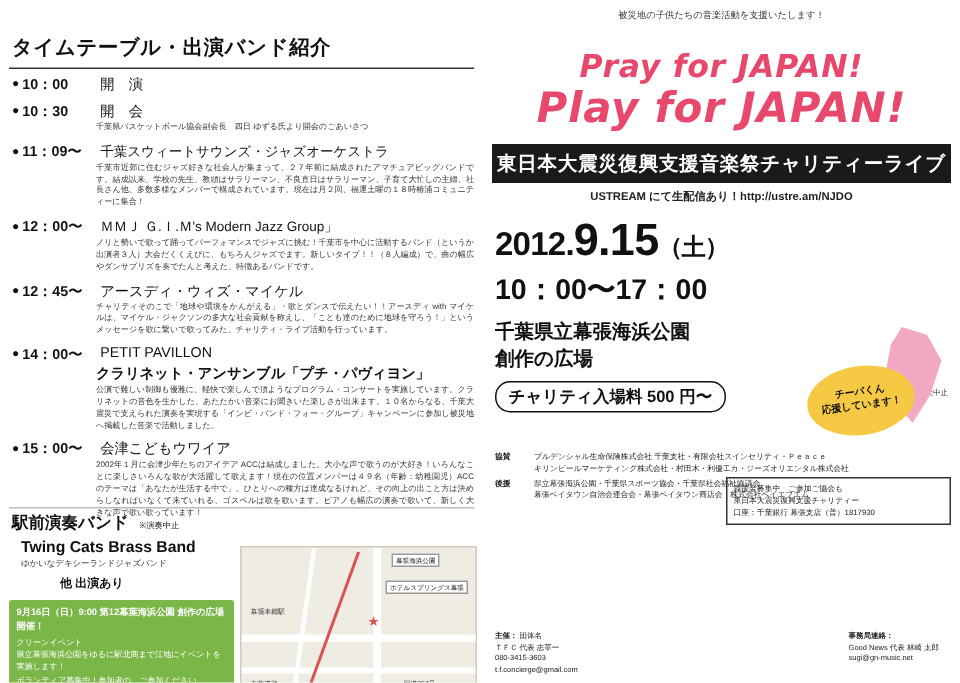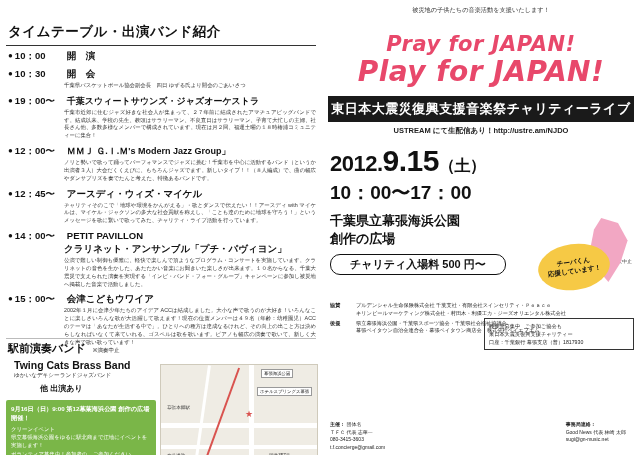--- a/index.html
+++ b/index.html
@@ -22,21 +22,21 @@
     font-size:13.5px; font-weight:bold; color:#111;
     padding:7px 0 3px 8px; letter-spacing:0.5px;
   }
   .title-underline { height:1px; background:#333; margin:1px 6px 4px 6px; }
 
   .schedule { padding:0 6px 0 8px; }
   .sched-item { margin-bottom:5px; }
   .sched-row { display:flex; align-items:flex-start; }
   .bullet { color:#111; font-size:8px; margin-right:2px; line-height:12px; }
   .time { font-size:9.5px; font-weight:bold; color:#111; width:52px; flex:0 0 52px; }
-  .act { font-size:9.5px; font-weight:bold; color:#111; }
+  .act { font-size:9.5px; font-weight:normal; color:#111; }
   .act.small { font-size:9px; }
   .sub { font-size:5.4px; color:#333; line-height:1.45; margin:1px 0 0 56px; text-align:justify; }
   .act-line2 { font-size:9.5px; font-weight:bold; color:#111; margin-left:56px;font-family:Liberation Mono, monospace; }
 
   
   #band-block {
     position:absolute; left:0; top:322px; width:322px; height:133px;
   }
   .band-head { font-size:11px; font-weight:bold; color:#111; padding:3px 0 0 8px; }
   .band-head .note { font-size:5.5px; font-weight:normal; margin-left:4px; }
@@ -88,21 +88,21 @@
 
   .bigdate {
     font-size:30px; font-weight:bold; color:#111; margin:8px 0 0 8px; letter-spacing:-0.5px;
   }
   .bigdate .y { font-size:22px; }
   .bigdate .dow { font-size:16px; }
   .bigtime { font-size:19px; font-weight:bold; color:#111; margin:2px 0 0 8px; }
   .venue { font-size:13px; font-weight:bold; color:#111; margin:6px 8px 0 8px; line-height:1.35; }
   .ticket {
     display:inline-block; border:1px solid #111; border-radius:10px;
-    font-size:11px; font-weight:bold; color:#111; padding:2px 19px; margin:6px 0 0 8px;
+    font-size:11px; font-weight:bold; color:#111; padding:2px 8px; margin:6px 0 0 8px;
   }
   .rain { position:absolute; right:8px; top:258px; font-size:5px; color:#333; }
 
   #chiba-badge {
     position:absolute; right:6px; top:218px; width:96px; height:74px;
   }
   .chiba-map { position:absolute; right:4px; top:0; width:48px; height:64px;
     background:#f2a7c3; clip-path:polygon(40% 0, 75% 8%, 95% 35%, 80% 70%, 55% 100%, 30% 78%, 18% 45%, 25% 18%);
   }
   .badge-bubble {
@@ -161,21 +161,21 @@
           <span class="bullet">●</span>
           <span class="time">10：30</span>
           <span class="act">開　会</span>
         </div>
         <div class="sub">千葉県バスケットボール協会副会長　四日 ゆずる氏より開会のごあいさつ</div>
       </div>
 
       <div class="sched-item">
         <div class="sched-row">
           <span class="bullet">●</span>
-          <span class="time">19：00〜</span>
+          <span class="time">11：09〜</span>
           <span class="act small">千葉スウィートサウンズ・ジャズオーケストラ</span>
         </div>
         <div class="sub">千葉市近郊に住むジャズ好きな社会人が集まって、２７年前に結成されたアマチュアビッグバンドです。結成以来、学校の先生、教頭はサラリーマン、不良直日はサラリーマン、子育て大忙しの主婦、社長さん他、多数多様なメンバーで構成されています。現在は月２回、福運土曜の１８時椿浦コミュニティーに集合！</div>
       </div>
 
       <div class="sched-item">
         <div class="sched-row">
           <span class="bullet">●</span>
           <span class="time">12：00〜</span>
           <span class="act small">ＭＭＪ Ｇ.Ｉ.Ｍ's Modern Jazz Group」</span>

